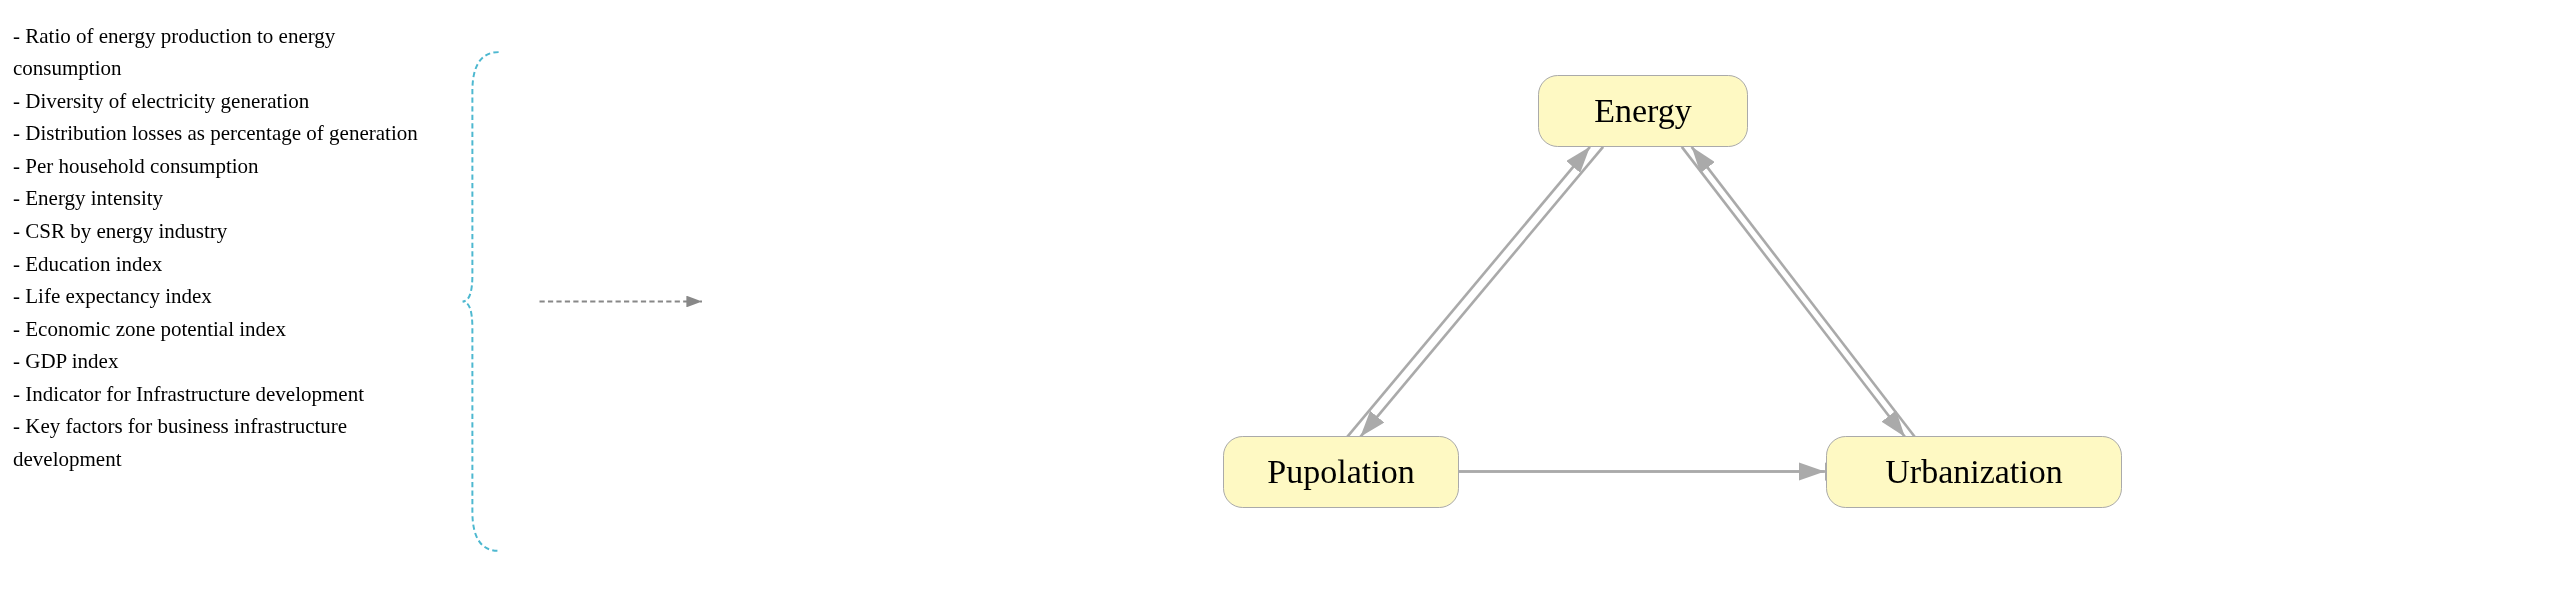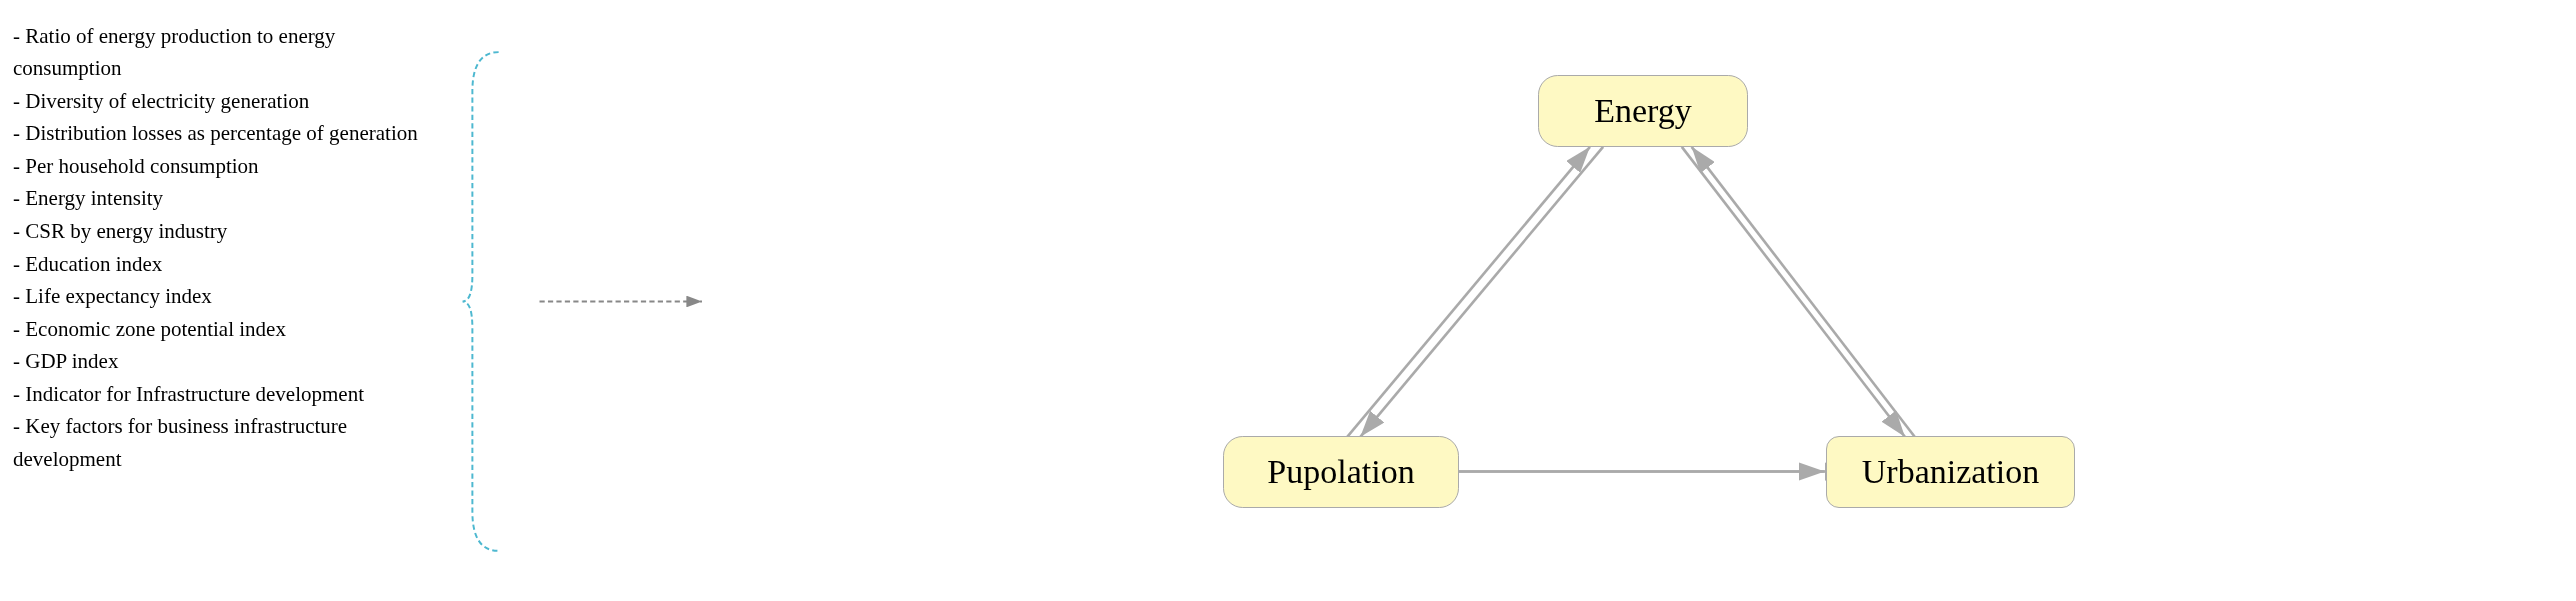--- a/index.html
+++ b/index.html
@@ -97,25 +97,24 @@
 
     .node-population {
       width: 236px;
       height: 72px;
       left: 66px;
       top: 381px;
       justify-content: center;
     }
 
     .node-urbanization {
-      width: 249px;
+      width: 296px;
       height: 72px;
       left: 669px;
       top: 381px;
-      border-radius: 13px;
     }
   </style>
 </head>
 <body>
 
 <div class="left-panel">
   <div class="bullet-list" id="bullet-container">
   <p>- Ratio of energy production to energy consumption</p>
       <p>- Diversity of electricity generation</p>
       <p>- Distribution losses as percentage of generation</p>

